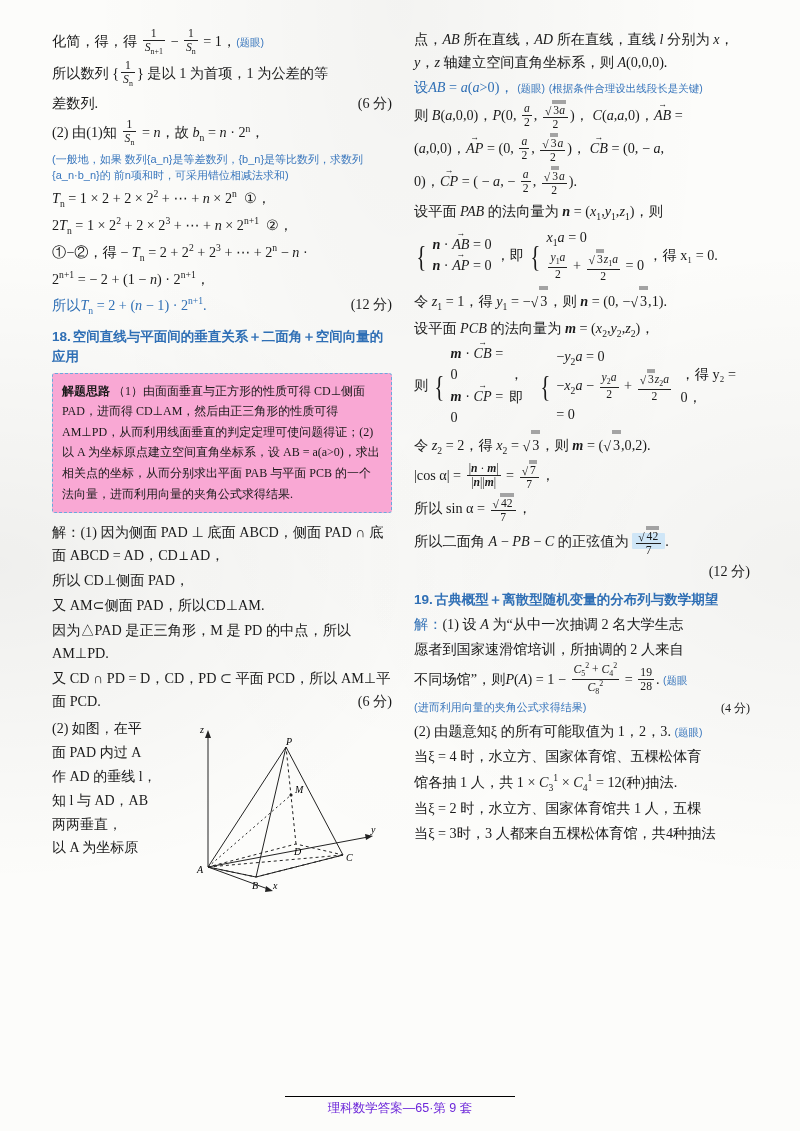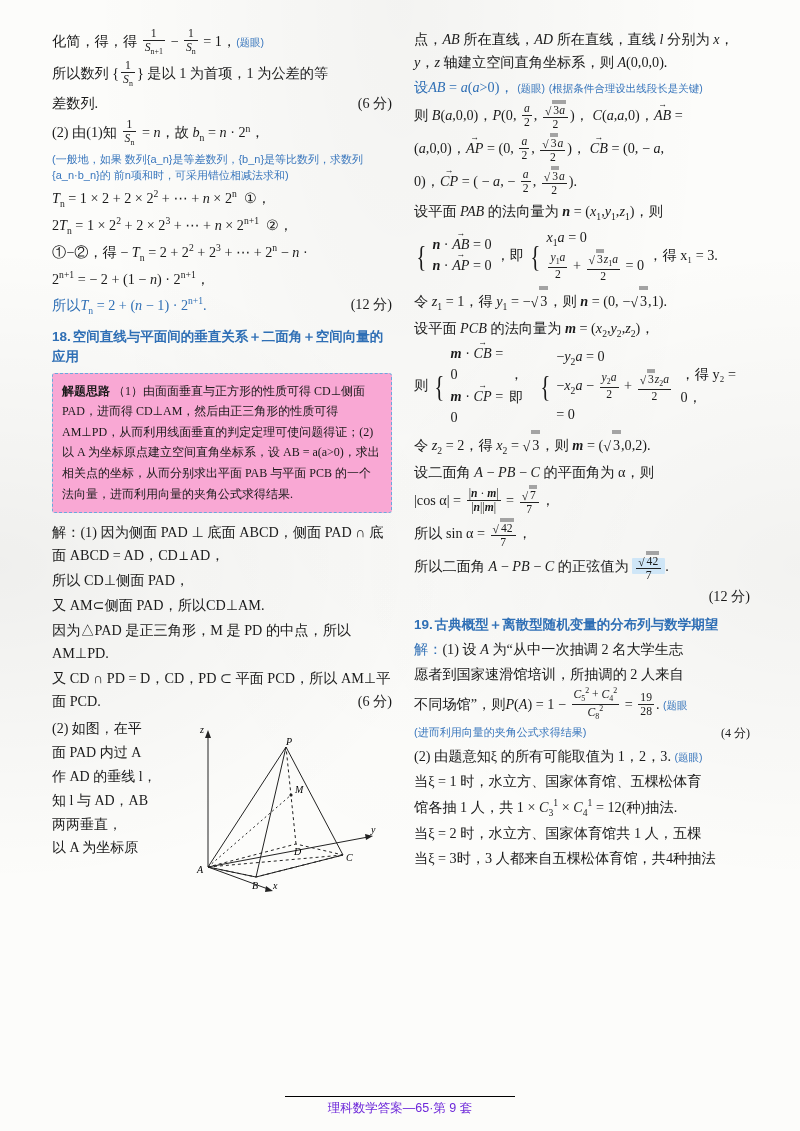--- a/index.html
+++ b/index.html
@@ -299,21 +299,21 @@
         </span>
         <span>，即</span>
         <span class="brace">{</span>
         <span class="stack">
           <div><i>x</i><sub>1</sub><i>a</i> = 0</div>
           <div>
             <span class="frac"><span class="num"><i>y</i><sub>1</sub><i>a</i></span><span class="den">2</span></span> +
             <span class="frac"><span class="num"><span class="sqsym">√</span><span class="sq">3</span><i>z</i><sub>1</sub><i>a</i></span><span class="den">2</span></span> = 0
           </div>
         </span>
-        <span>，得 x₁ = 3.</span>
+        <span>，得 x₁ = 0.</span>
       </div>
 
       <p class="mathline">
         令 <i>z</i><sub>1</sub> = 1，得 <i>y</i><sub>1</sub> = −<span class="sqsym">√</span><span class="sq">3</span>，则 <b><i>n</i></b> = (0, −<span class="sqsym">√</span><span class="sq">3</span>,1).
       </p>
 
       <p class="mathline">
         设平面 <i>PCB</i> 的法向量为 <b><i>m</i></b> = (<i>x</i><sub>2</sub>,<i>y</i><sub>2</sub>,<i>z</i><sub>2</sub>)，
       </p>
 
@@ -334,23 +334,20 @@
             <span class="frac"><span class="num"><span class="sqsym">√</span><span class="sq">3</span><i>z</i><sub>2</sub><i>a</i></span><span class="den">2</span></span> = 0
           </div>
         </span>
         <span>，得 y₂ = 0，</span>
       </div>
 
       <p class="mathline">
         令 <i>z</i><sub>2</sub> = 2，得 <i>x</i><sub>2</sub> = <span class="sqsym">√</span><span class="sq">3</span>，则 <b><i>m</i></b> = (<span class="sqsym">√</span><span class="sq">3</span>,0,2).
       </p>
 
-      <p class="mathline">
-        设二面角 <i>A</i> − <i>PB</i> − <i>C</i> 的平面角为 α，则
-      </p>
 
       <p class="mathline">
         |cos α| =
         <span class="frac"><span class="num">|<b><i>n</i></b> · <b><i>m</i></b>|</span><span class="den">|<b><i>n</i></b>||<b><i>m</i></b>|</span></span>
         =
         <span class="frac"><span class="num"><span class="sqsym">√</span><span class="sq">7</span></span><span class="den">7</span></span>，
       </p>
 
       <p class="mathline">
         所以 sin α =
@@ -388,21 +385,21 @@
         <span>(进而利用向量的夹角公式求得结果)</span>
         <span class="pts" style="color:#1a1a1a;font-family:'Liberation Serif',serif;font-size:12px">(4 分)</span>
       </p>
       <div class="clear"></div>
 
       <p class="mathline">
         (2) 由题意知ξ 的所有可能取值为 1，2，3.
         <span class="noteinline">(题眼)</span>
       </p>
       <p class="mathline">
-        当ξ = 1 时，水立方、国家体育馆、五棵松体育
+        当ξ = 4 时，水立方、国家体育馆、五棵松体育
       </p>
       <p class="mathline">
         馆各抽 1 人，共 1 × <i>C</i><sub>3</sub><sup>1</sup> × <i>C</i><sub>4</sub><sup>1</sup> = 12(种)抽法.
       </p>
       <p class="mathline">
         当ξ = 2 时，水立方、国家体育馆共 1 人，五棵
       </p>
       <p class="mathline">
         当ξ = 3时，3 人都来自五棵松体育馆，共4种抽法
       </p>

